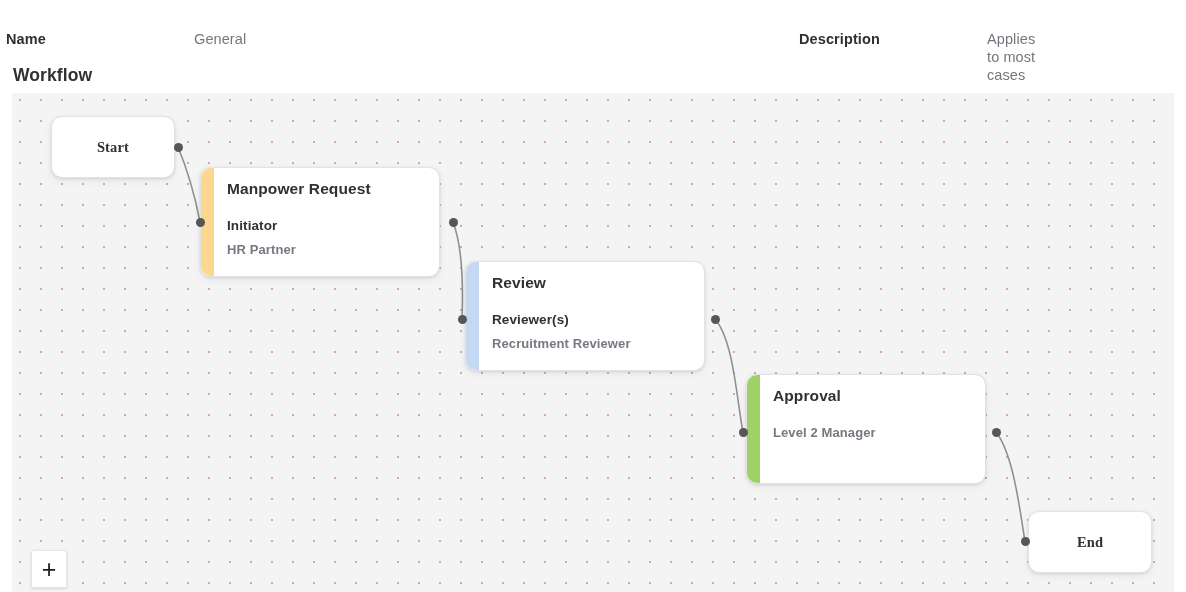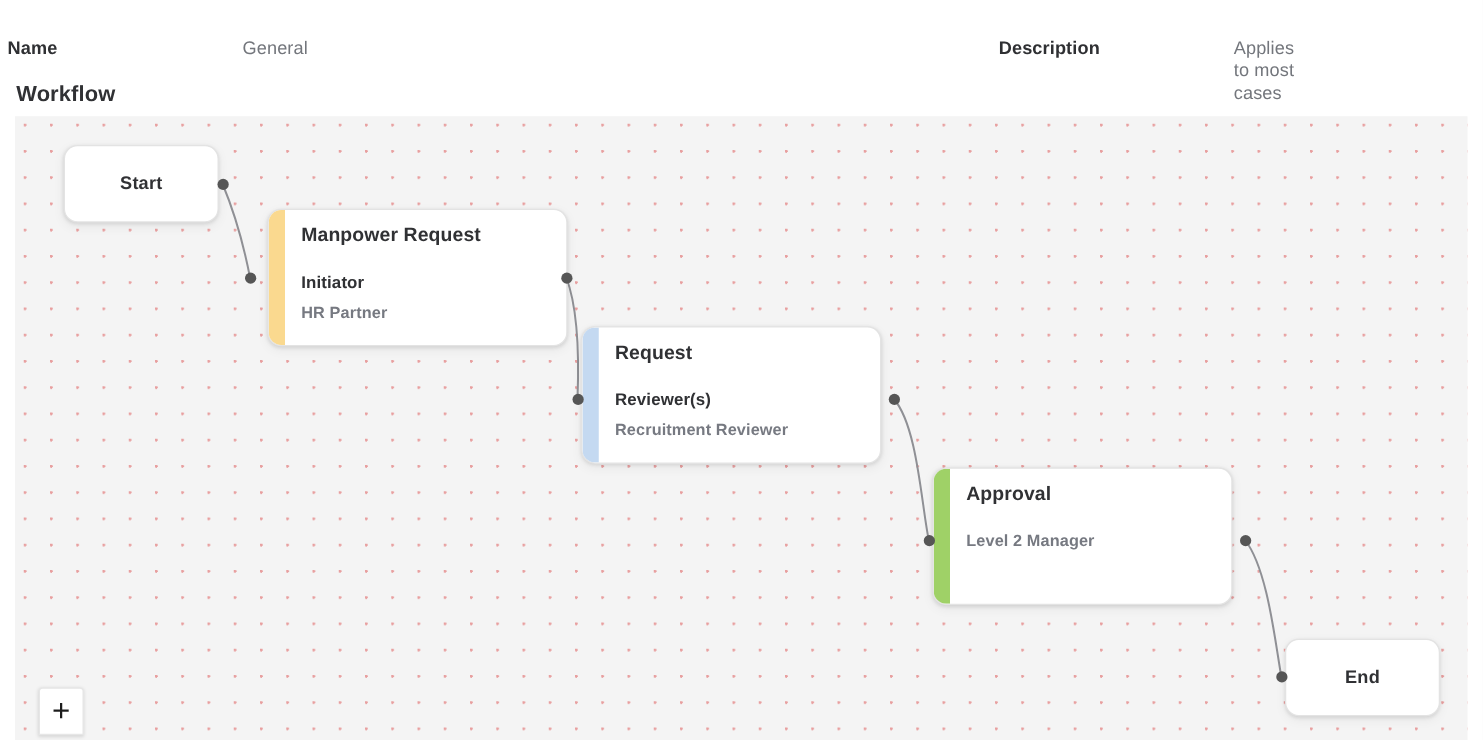--- a/index.html
+++ b/index.html
@@ -73,20 +73,21 @@
   
   .node-terminal {
     width: 124px; height: 62px;
     display: flex; align-items: center; justify-content: center;
   }
   .node-terminal .terminal-label {
     font-size: 14.5px;
     font-weight: bold;
     color: #303134;
     letter-spacing: .15px;
+    font-family: Liberation Serif, serif;
   }
 
   
   .node-step {
     width: 240px; height: 110px;
     overflow: hidden;
     padding: 0;
   }
   .accent {
     position: absolute;
@@ -178,35 +179,35 @@
       <path d="M 703 226 C 722 248, 725 310, 731 339"></path>
       <path d="M 984 339 C 1002 362, 1008 420, 1013 448"></path>
     </g>
   </svg>
 
   <div class="node node-terminal" style="left:39px; top:23px;">
     <span class="terminal-label">Start</span>
   </div>
   <div class="port" style="left:162px; top:50px;"></div>
 
-  <div class="node node-step" style="left:202px; top:74px;">
+  <div class="node node-step" style="left:188px; top:74px;">
     <div class="accent" style="background:#fad98f;"></div>
     <div class="step-body">
       <div class="step-title">Manpower Request</div>
       <div class="step-role">Initiator</div>
       <div class="step-assignee">HR Partner</div>
     </div>
   </div>
   <div class="port" style="left:184px; top:125px;"></div>
   <div class="port" style="left:437px; top:125px;"></div>
 
   <div class="node node-step" style="left:453px; top:168px;">
     <div class="accent" style="background:#c4d9f1;"></div>
     <div class="step-body">
-      <div class="step-title">Request</div>
+      <div class="step-title">Review</div>
       <div class="step-role">Reviewer(s)</div>
       <div class="step-assignee">Recruitment Reviewer</div>
     </div>
   </div>
   <div class="port" style="left:446px; top:222px;"></div>
   <div class="port" style="left:699px; top:222px;"></div>
 
   <div class="node node-step" style="left:734px; top:281px;">
     <div class="accent" style="background:#9fd167;"></div>
     <div class="step-body">

